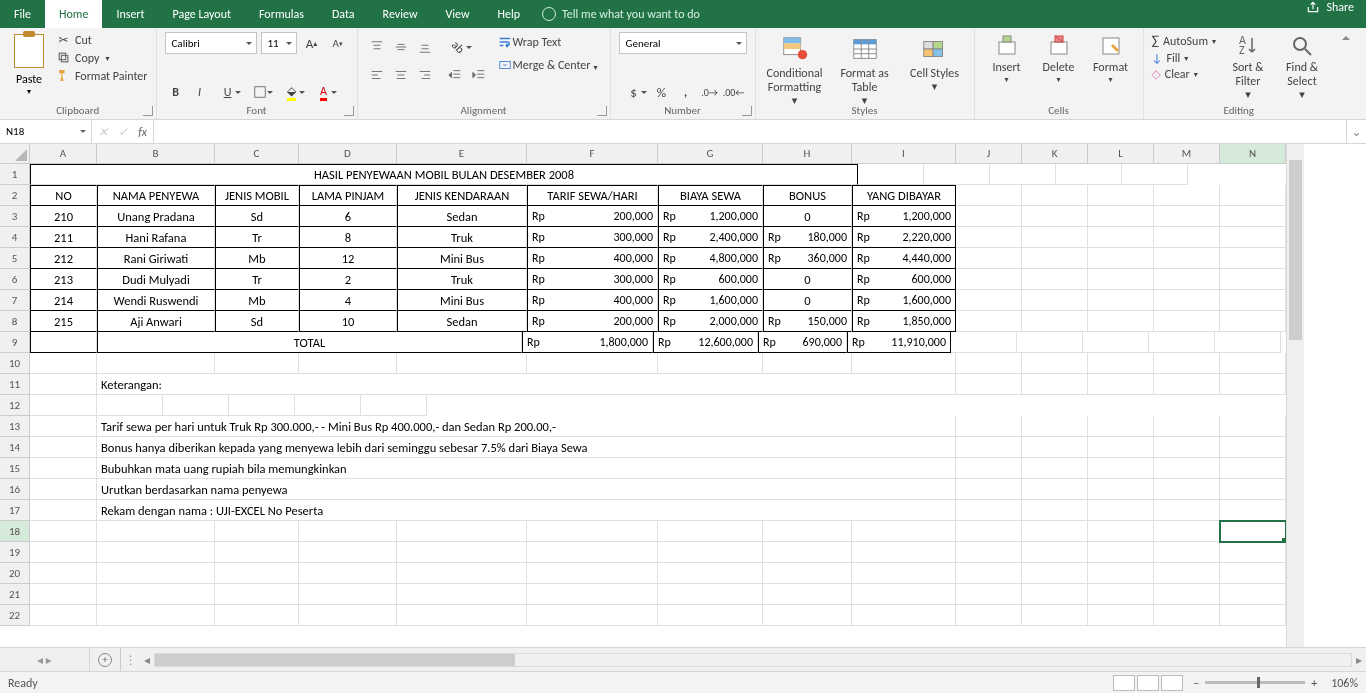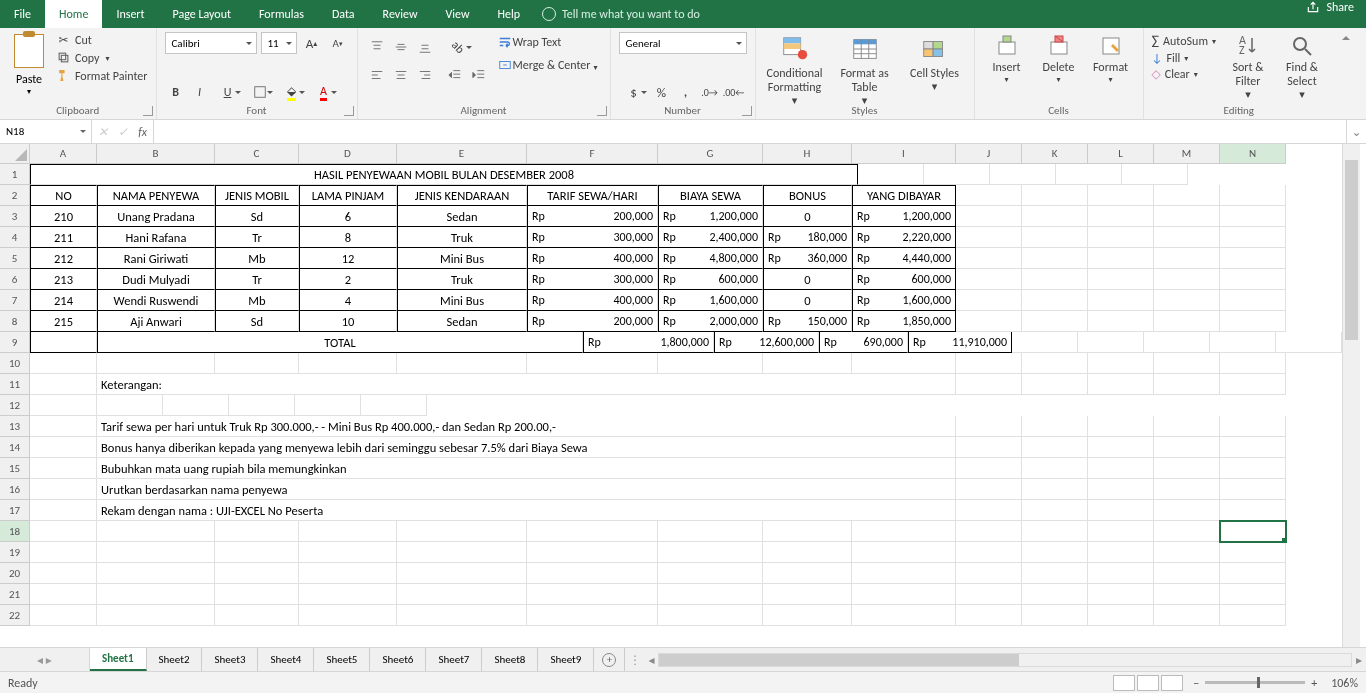--- a/index.html
+++ b/index.html
@@ -667,21 +667,21 @@
           </div>
           <div class="cell " style="width:66px"></div>
           <div class="cell " style="width:66px"></div>
           <div class="cell " style="width:66px"></div>
           <div class="cell " style="width:66px"></div>
           <div class="cell " style="width:66px"></div>
         </div>
         <div class="row">
           <div class="rh">9</div>
           <div class="cell bl bb" style="width:67px"></div>
-          <div class="cell c bl bb" style="width:486px">TOTAL</div>
+          <div class="cell c bl bb" style="width:425px">TOTAL</div>
           <div class="cell bl bb" style="width:131px">
             <span class="rp">
               <span>Rp</span>
               <span>1,800,000</span>
             </span>
           </div>
           <div class="cell bl bb" style="width:105px">
             <span class="rp">
               <span>Rp</span>
               <span>12,600,000</span>
@@ -878,31 +878,20 @@
         </div>
       </div>
     </div>
   <div class="vscroll">
       <div class="vthumb"></div>
     </div>
 </div>
 
 <div class="sheet-tabs">
   <div class="nav-arrows">◂ ▸</div>
-  <div id="sheets" style="display:flex">
-      <div class="st active">Sheet1</div>
-      <div class="st">Sheet2</div>
-      <div class="st">Sheet3</div>
-      <div class="st">Sheet4</div>
-      <div class="st">Sheet5</div>
-      <div class="st">Sheet6</div>
-      <div class="st">Sheet7</div>
-      <div class="st">Sheet8</div>
-      <div class="st">Sheet9</div>
-    </div>
   <div class="add-sheet">
       <span>+</span>
     </div>
   <div style="width:20px;border-left:1px solid #ccc;display:flex;align-items:center;justify-content:center;color:#999">⋮</div>
   <div class="hscroll">
       <span style="color:#888">◂</span>
       <div class="htrack">
         <div class="hthumb"></div>
       </div>
       <span style="color:#888">▸</span>

